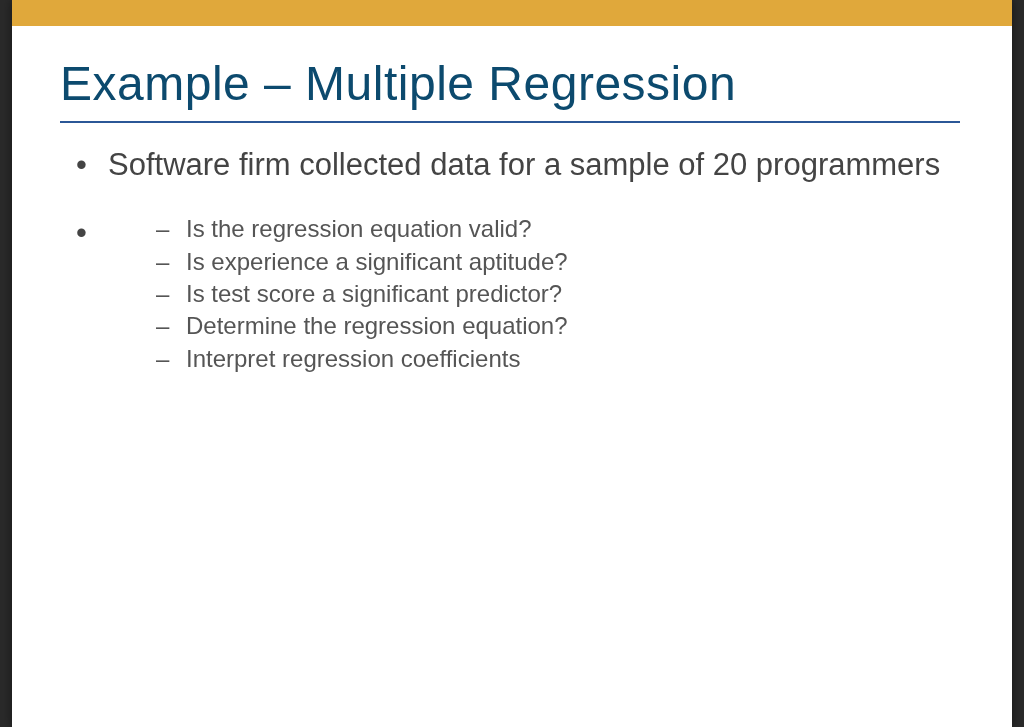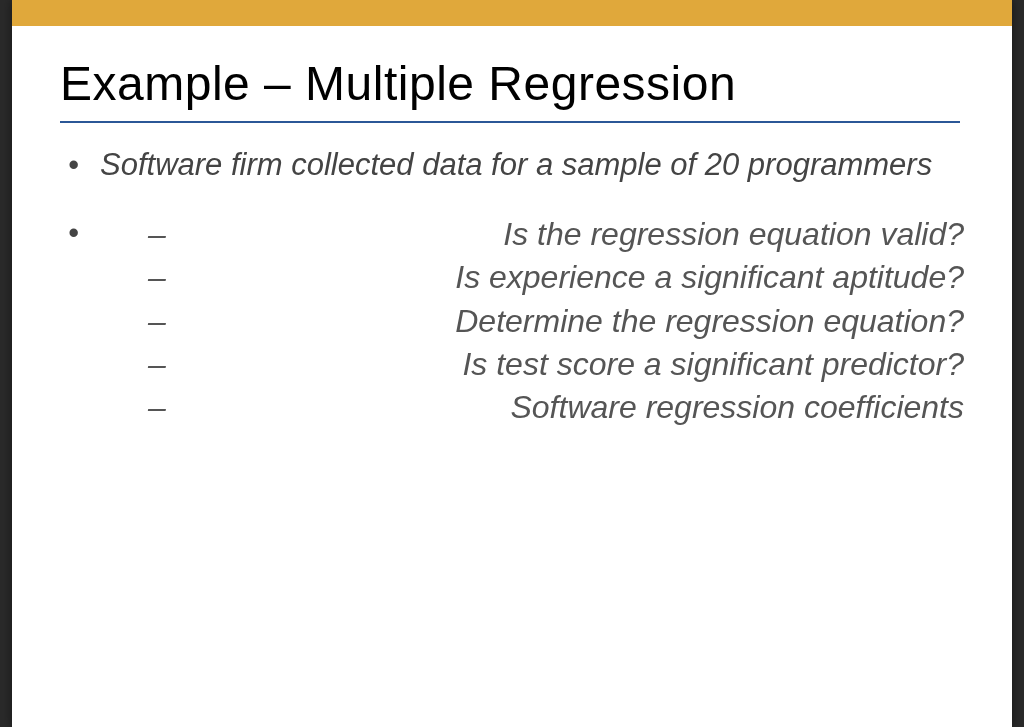--- a/index.html
+++ b/index.html
@@ -24,35 +24,34 @@
     height: 26px;
     width: 100%;
     background: #e0a83b;
   }
   .content {
     padding: 30px 48px 0 48px;
   }
   .title {
     font-size: 48px;
     font-weight: 400;
-    color: #000000;
+    color: #0c4a6e;
     margin: 0 0 10px 0;
     letter-spacing: 0.5px;
   }
   .title-underline {
     height: 2px;
     background: #2b5797;
     width: 900px;
     margin-bottom: 22px;
   }
   ul.main-list {
     list-style: none;
     padding: 0;
-    margin: 0;
-    font-style: italic;
+    margin: 8px;
   }
   ul.main-list > li {
     position: relative;
     padding-left: 40px;
     margin-bottom: 28px;
     font-size: 31px;
     line-height: 1.3;
     color: #444444;
   }
   ul.main-list > li::before {
@@ -64,24 +63,23 @@
     font-size: 31px;
   }
   ul.sub-list {
     list-style: none;
     padding: 0;
     margin: 18px 0 0 48px;
   }
   ul.sub-list > li {
     position: relative;
     padding-left: 30px;
-    font-size: 32px;
+    font-size: 24px;
     line-height: 1.35;
     color: #555555;
-    text-align: right;
   }
   ul.sub-list > li::before {
     content: "–";
     position: absolute;
     left: 0;
     top: 0;
     color: #555555;
   }
 </style>
 </head>
@@ -94,20 +92,20 @@
     <div class="title-underline"></div>
 
     <ul class="main-list">
       <li>
         <span>Software firm collected data for a sample of 20 programmers</span>
       </li>
       <li>
         <ul class="sub-list">
           <li><span>Is the regression equation valid?</span></li>
           <li><span>Is experience a significant aptitude?</span></li>
+          <li><span>Is test score a significant predictor?</span></li>
           <li><span>Determine the regression equation?</span></li>
-          <li><span>Is test score a significant predictor?</span></li>
-          <li><span>Software regression coefficients</span></li>
+          <li><span>Interpret regression coefficients</span></li>
         </ul>
       </li>
     </ul>
   </div>
 </div>
 
 </body></html>

